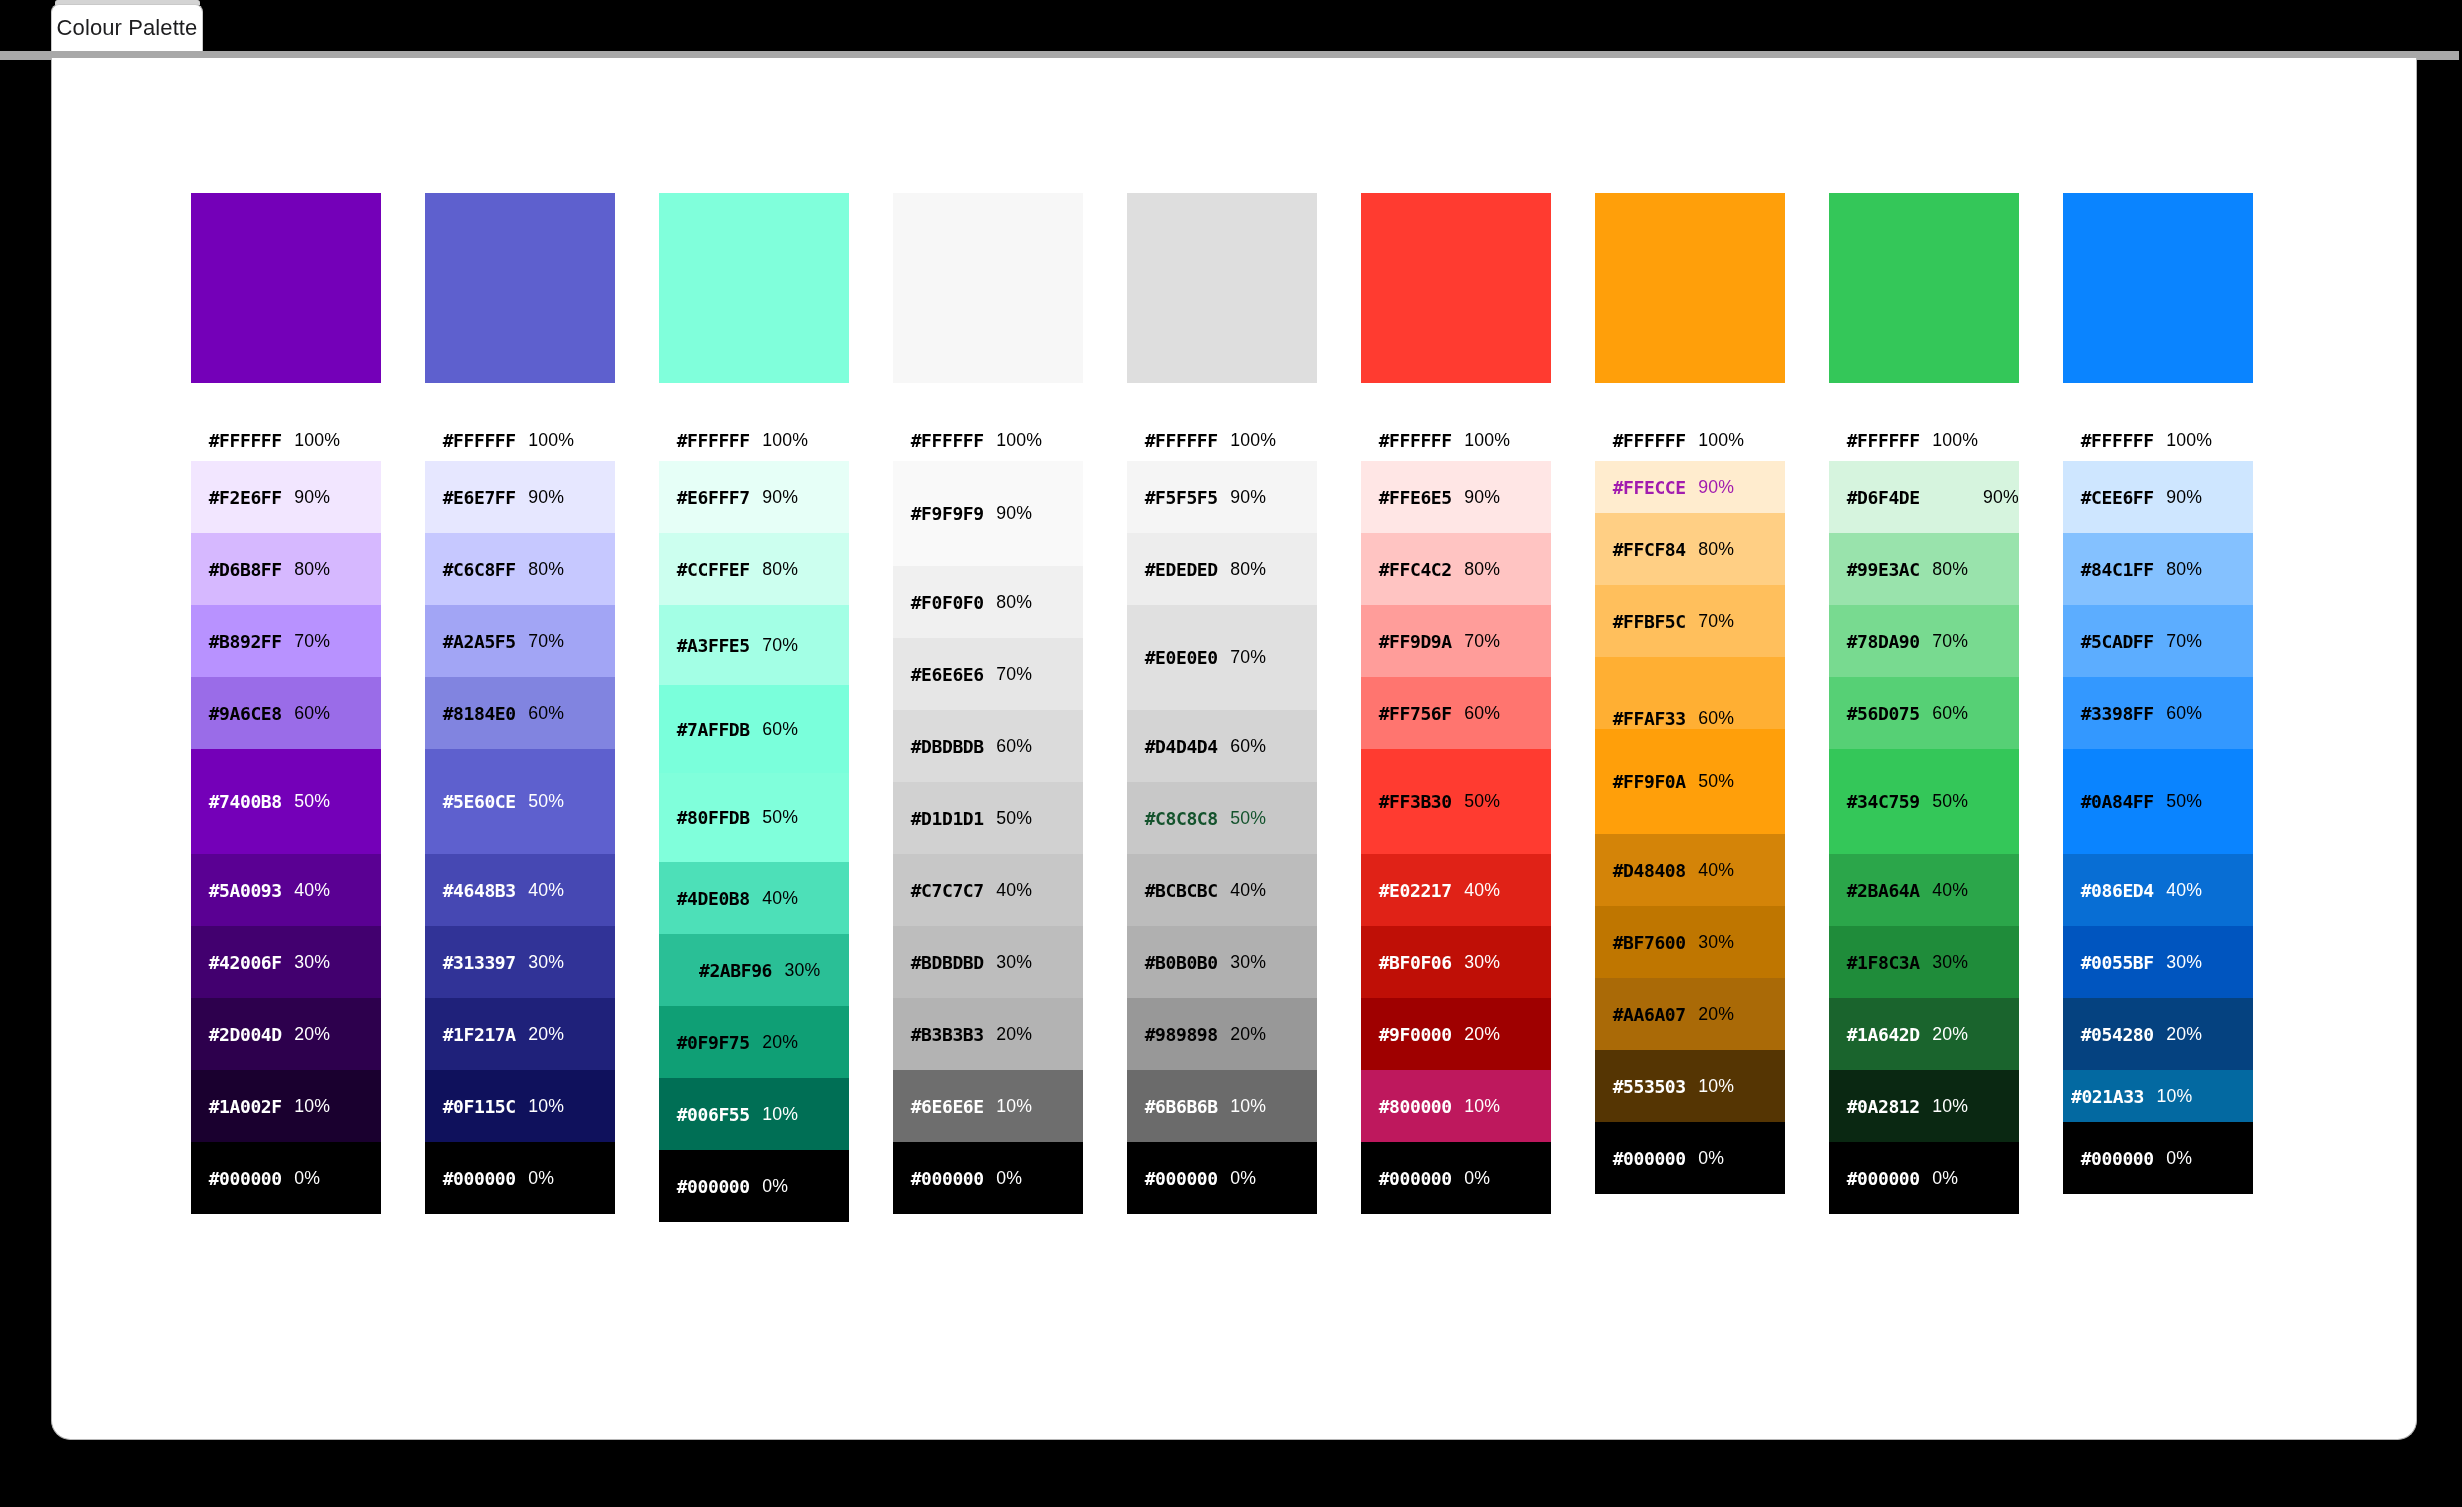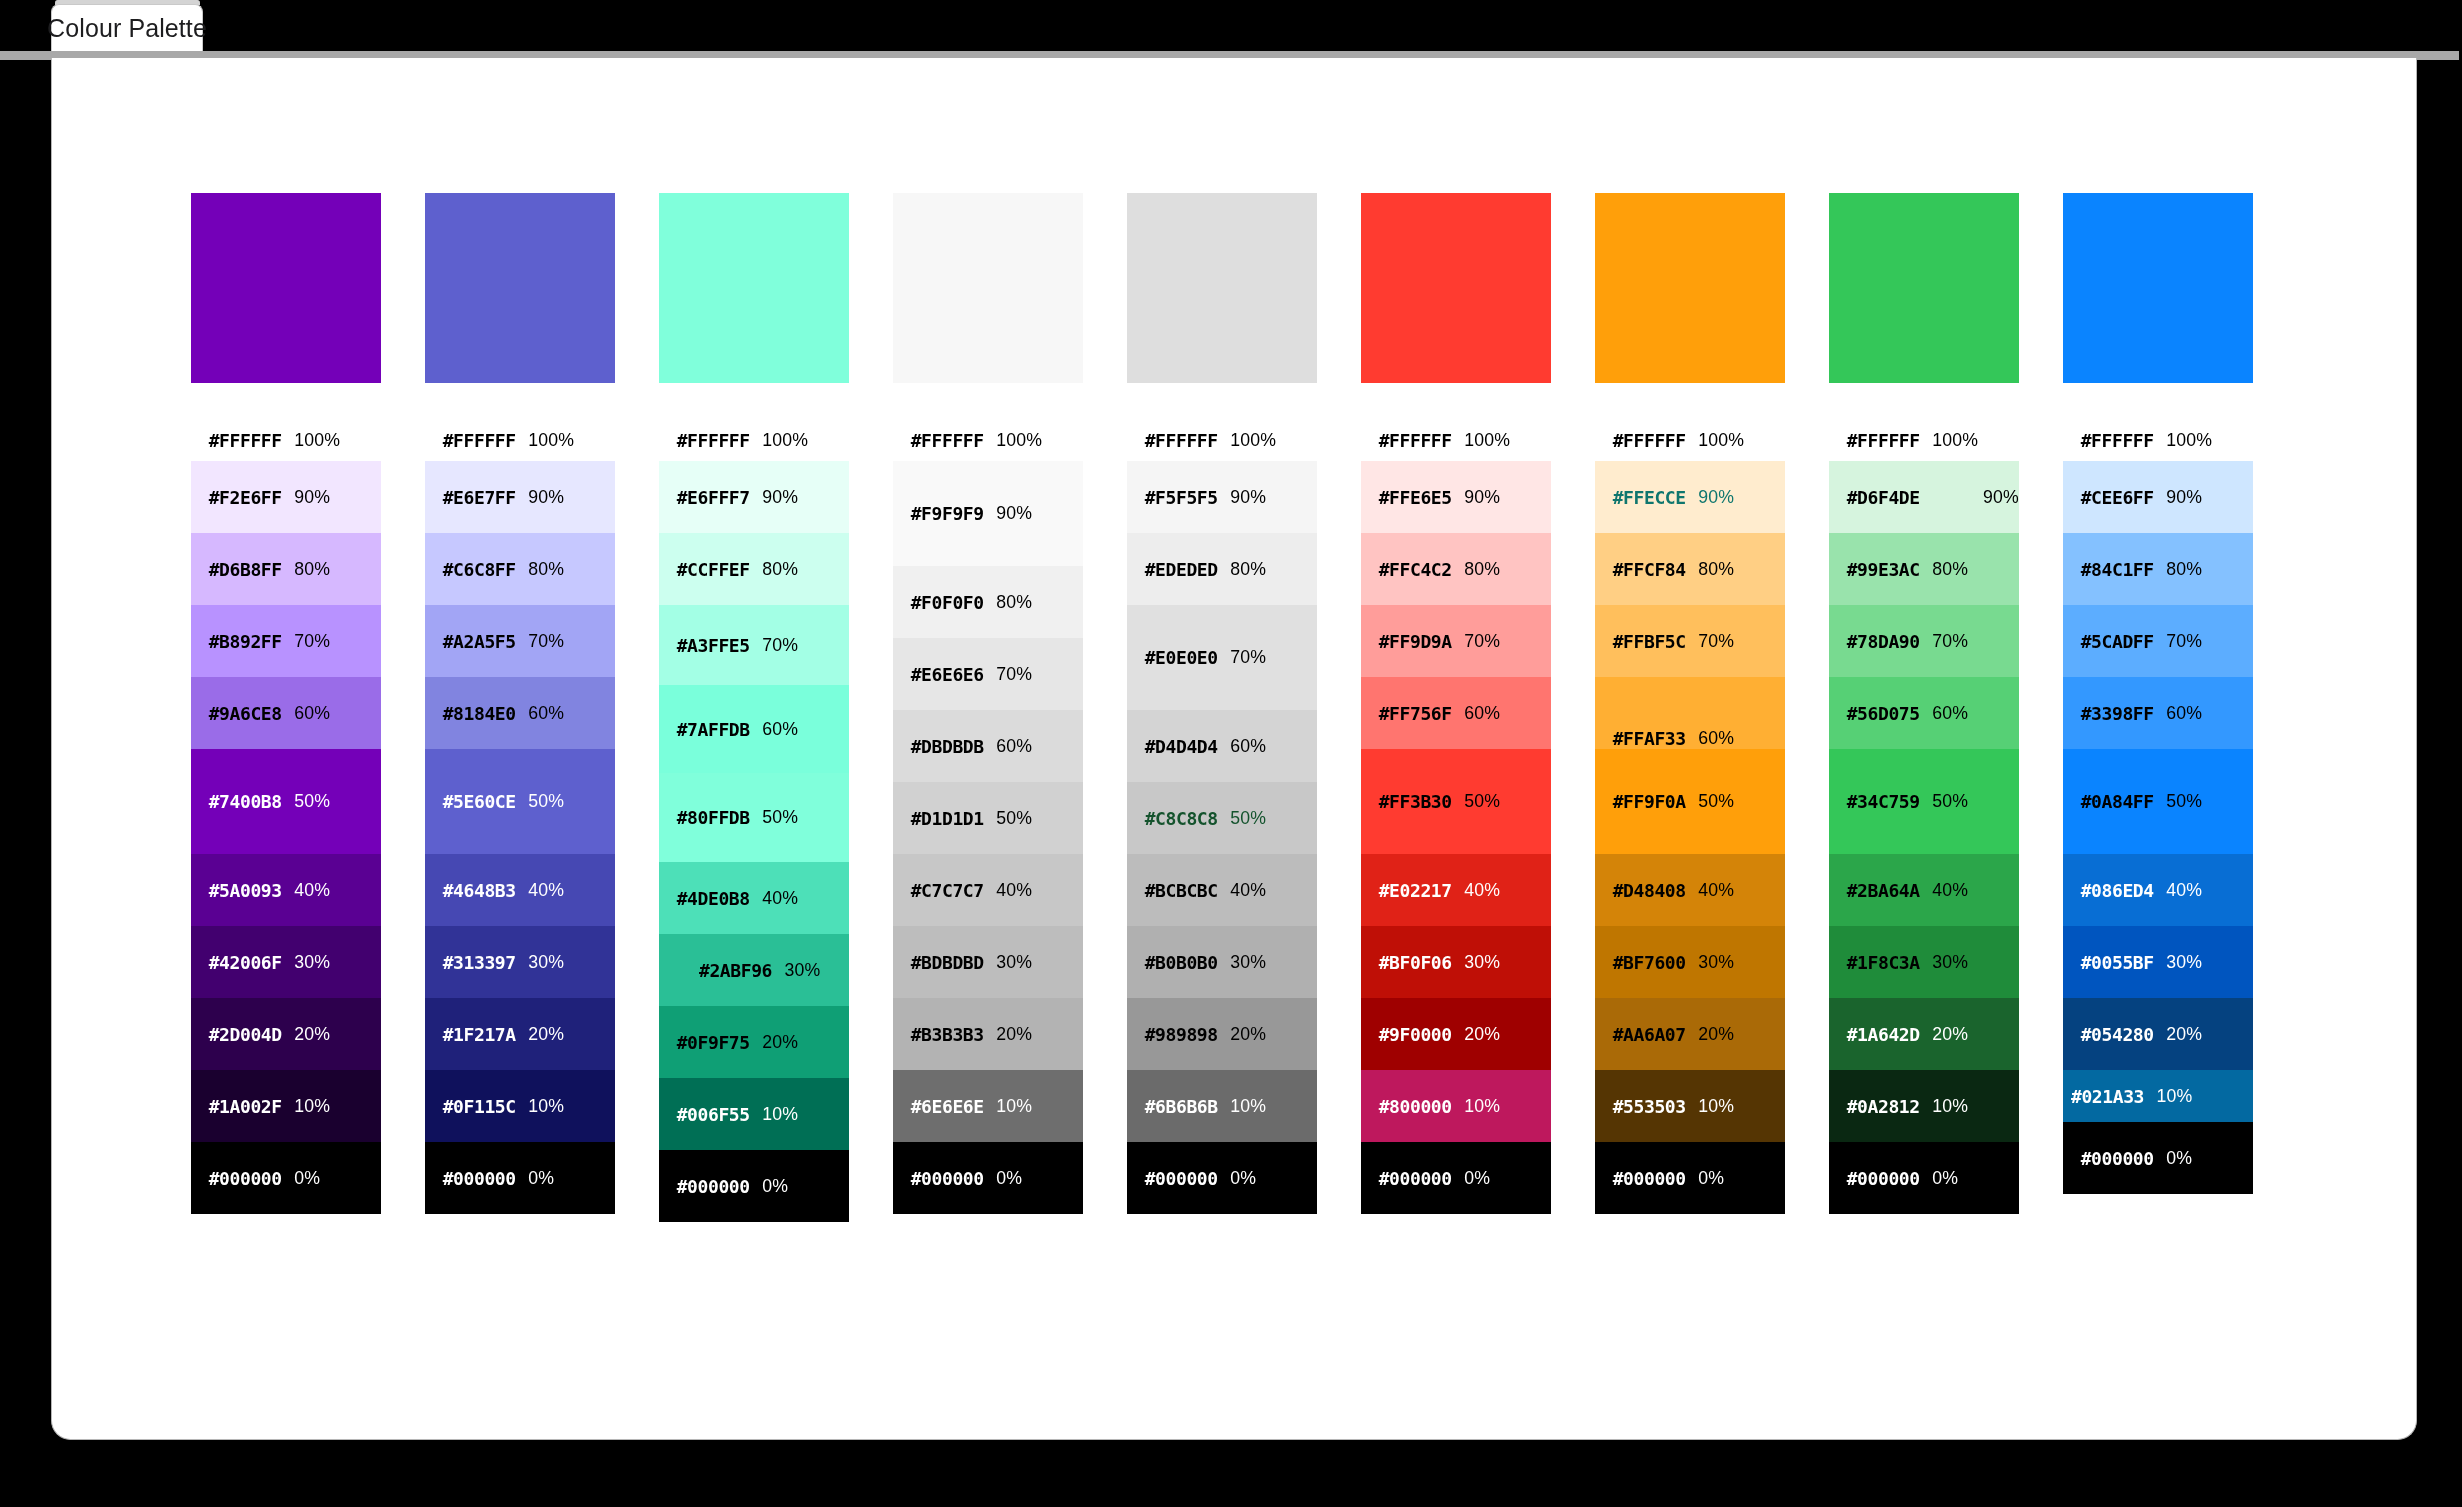--- a/index.html
+++ b/index.html
@@ -36,21 +36,21 @@
     height: 48px;
     background: #ffffff;
     border: 0.9px solid #c9c9c9;
     border-bottom: none;
     border-radius: 8px 8px 0 0;
     display: flex;
     align-items: center;
     justify-content: center;
   }
   .tab-label {
-    font-size: 25px;
+    font-size: 22px;
     color: #1d1d1f;
     letter-spacing: 0.1px;
     white-space: nowrap;
   }
 
   
   .tab-nub {
     position: absolute;
     left: 55px;
     top: 0;
@@ -433,21 +433,21 @@
             <span class="shade-hex">#000000</span>
             <span class="shade-pct">0%</span>
           </div>
         </div>
         <div class="palette-column">
           <div class="swatch-hero" style="background: rgb(255, 159, 10);"></div>
           <div class="shade-row" style="background: rgb(255, 255, 255); height: 41px; color: rgb(0, 0, 0);">
             <span class="shade-hex">#FFFFFF</span>
             <span class="shade-pct">100%</span>
           </div>
-          <div class="shade-row" style="background: rgb(255, 236, 206); height: 72px; color: #0f766e;">
+          <div class="shade-row" style="background: rgb(255, 236, 206); height: 52px; color: #a21caf;">
             <span class="shade-hex">#FFECCE</span>
             <span class="shade-pct">90%</span>
           </div>
           <div class="shade-row" style="background: rgb(255, 207, 132); height: 72px; color: rgb(0, 0, 0);">
             <span class="shade-hex">#FFCF84</span>
             <span class="shade-pct">80%</span>
           </div>
           <div class="shade-row" style="background: rgb(255, 191, 92); height: 72px; color: rgb(0, 0, 0);">
             <span class="shade-hex">#FFBF5C</span>
             <span class="shade-pct">70%</span>

